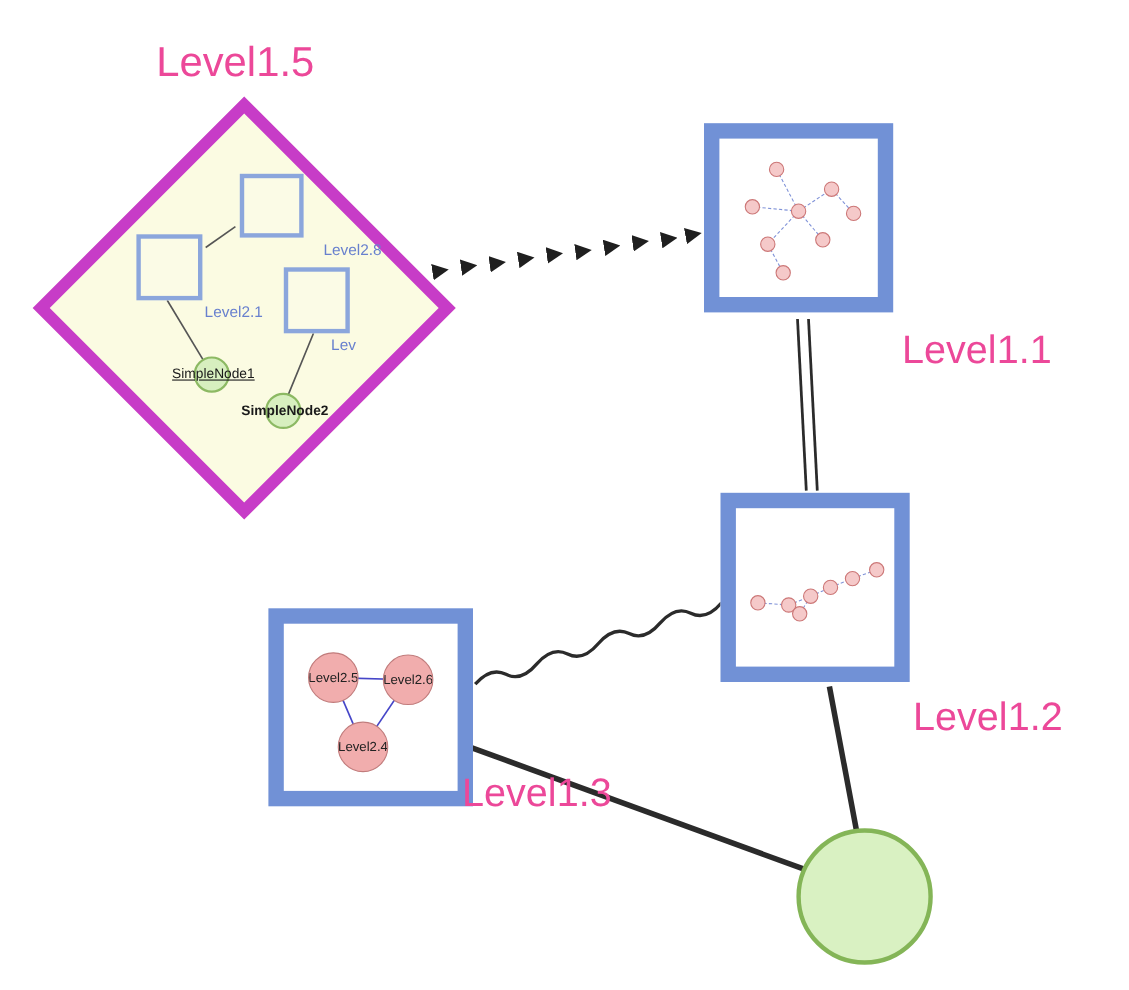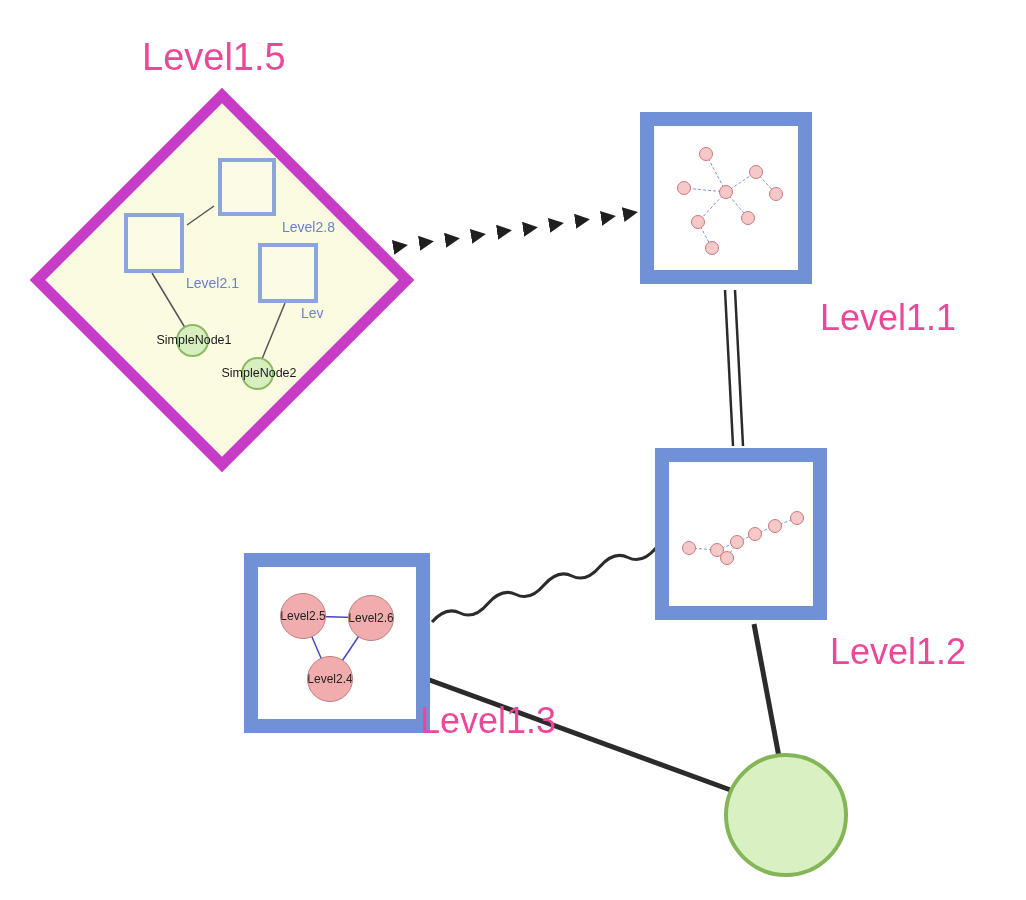--- a/index.html
+++ b/index.html
@@ -51,33 +51,33 @@
     <path d="M432,622 q14,-16 28,-9 q14,7 28,-9.5 q14,-16 28,-9 q14,7 28,-9.5 q14,-16 28,-9 q14,7 28,-9.5 q14,-16 28,-9 q14,7 28,-9.5" fill="none" stroke="#2b2b2b" stroke-width="3"></path>
 
     <line x1="424" y1="678" x2="736" y2="792" stroke="#2b2b2b" stroke-width="5"></line>
 
     <line x1="754" y1="624" x2="779" y2="757" stroke="#2b2b2b" stroke-width="5"></line>
   </svg>
 
   <div class="big-label" style="left:142px;top:36px;font-size:38px;">Level1.5</div>
 
   <div class="sq-node" style="left:218px;top:158px;width:58px;height:58px;"></div>
-  <div class="sq-label" style="left:282px;top:219px;">Level2.8</div>
+  <div class="sq-label" style="left:294px;top:219px;">Level2.8</div>
 
   <div class="sq-node" style="left:124px;top:213px;width:60px;height:60px;"></div>
   <div class="sq-label" style="left:186px;top:275px;">Level2.1</div>
 
   <div class="sq-node" style="left:258px;top:243px;width:60px;height:60px;"></div>
   <div class="sq-label" style="left:301px;top:305px;">Lev</div>
 
   <div class="green-node" style="left:176px;top:324px;width:33px;height:33px;"></div>
-  <div class="gn-label" style="left:138px;top:333px;">SimpleNode1</div>
+  <div class="gn-label" style="left:138px;top:333px;text-decoration:underline;">SimpleNode1</div>
 
   <div class="green-node" style="left:241px;top:357px;width:33px;height:33px;"></div>
-  <div class="gn-label" style="left:203px;top:366px;">SimpleNode2</div>
+  <div class="gn-label" style="left:203px;top:366px;font-weight:bold;">SimpleNode2</div>
 
   <div class="frame-node" style="left:640px;top:112px;width:172px;height:172px;">
     <svg class="mini" viewBox="0 0 144 144">
       <g stroke="#8093d8" stroke-width="1" stroke-dasharray="3 2">
         <line x1="72" y1="66" x2="52" y2="28"></line>
         <line x1="72" y1="66" x2="102" y2="46"></line>
         <line x1="102" y1="46" x2="122" y2="68"></line>
         <line x1="72" y1="66" x2="94" y2="92"></line>
         <line x1="72" y1="66" x2="44" y2="96"></line>
         <line x1="44" y1="96" x2="58" y2="122"></line>

